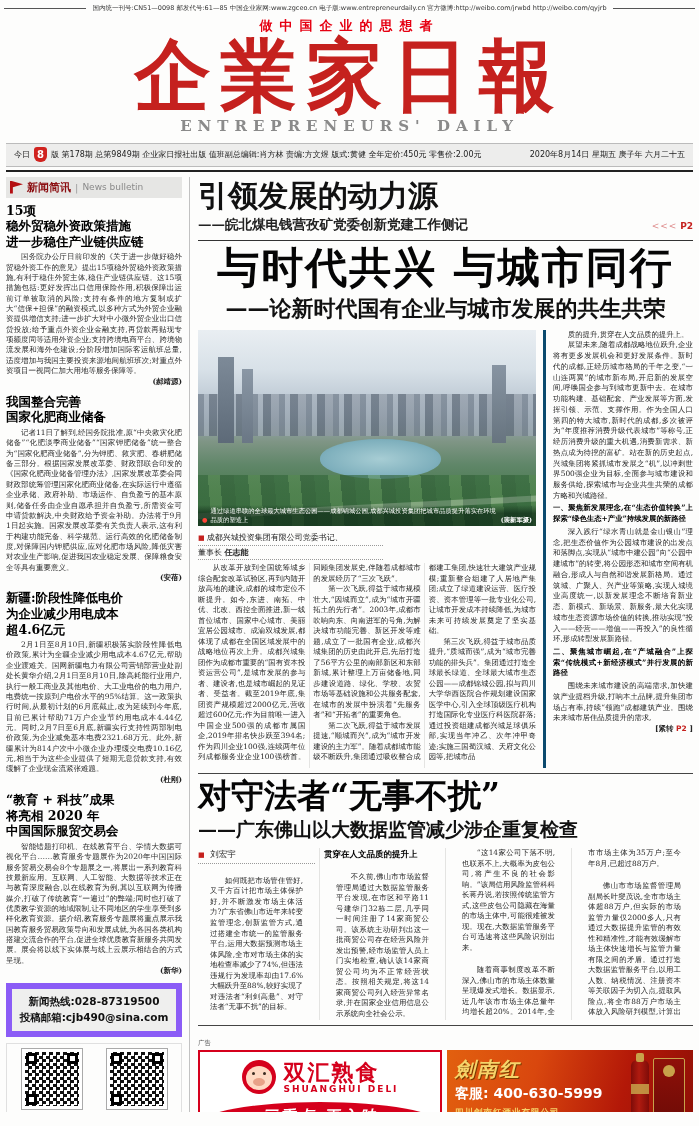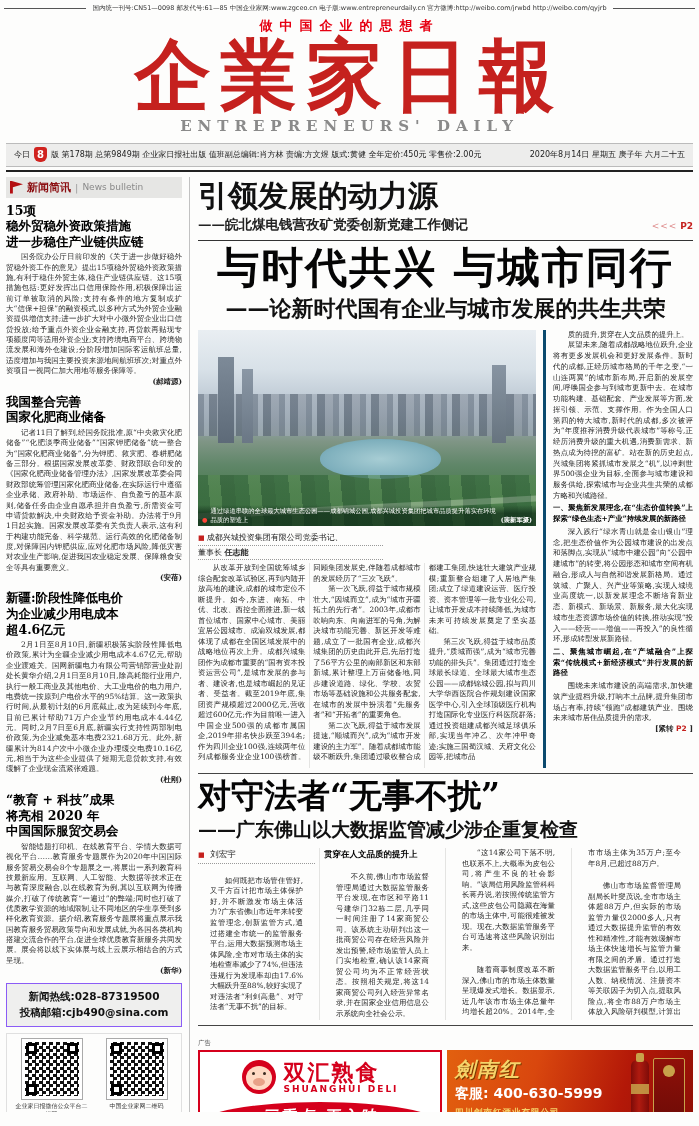--- a/index.html
+++ b/index.html
@@ -28,21 +28,21 @@
   .rail{width:176px;flex:0 0 176px;padding-right:7px;border-right:1px solid #c2c2c2;overflow:hidden;}
   .rail-head{display:flex;align-items:center;gap:4px;background:#e6e6e4;padding:3px 4px;margin-bottom:5px;}
   .flag-icon{width:13px;height:13px;background:#b40f12;clip-path:polygon(0 0,100% 28%,22% 52%,22% 100%,0 100%);}
   .rail-head-cn{font-weight:bold;font-size:11px;color:#8b0d10;}
   .rail-head-sep{color:#999;font-size:10px;}
   .rail-head-en{font-family:"DejaVu Sans","Liberation Sans",sans-serif;font-size:9px;color:#8a8a8a;}
   .rail-article{margin-bottom:7px;}
   .rail-article h3{margin:0 0 3px 0;font-size:12.5px;line-height:1.25;color:#000;white-space:pre-line;}
   .rail-article .body{font-size:7.5px;line-height:1.38;text-align:justify;color:#2b2b2b;text-indent:2em;}
   .rail-article .sign{display:block;text-align:right;font-size:7.5px;font-weight:bold;color:#222;text-indent:0;}
-  .hotline{background:#efefee;border:1px solid #8b5cf6;padding:5px 4px;margin:6px 0 6px 0;
+  .hotline{background:#efefee;border:6px solid #8b5cf6;padding:5px 4px;margin:6px 0 6px 0;
            font-family:"DejaVu Sans","Liberation Sans",sans-serif;font-weight:bold;font-size:10.5px;
            color:#111;line-height:1.5;text-align:center;}
   .qr-row{display:flex;justify-content:space-around;align-items:flex-start;border:1px solid #e0e0e0;padding:5px 2px;}
   .qr-box{width:72px;text-align:center;}
   .qr{position:relative;width:54px;height:54px;margin:0 auto;border:3px solid #fff;outline:1px solid #aaa;
       background:conic-gradient(#111 25%,#fff 0 50%,#111 0 75%,#fff 0) 0 0/7px 7px;}
   .qr::before,.qr::after,.qr .qr-eye{content:"";position:absolute;width:11px;height:11px;border:3px solid #000;background:#fff;box-sizing:border-box;}
   .qr::before{left:1px;top:1px;}
   .qr::after{right:1px;top:1px;}
   .qr .qr-eye{left:1px;bottom:1px;}

